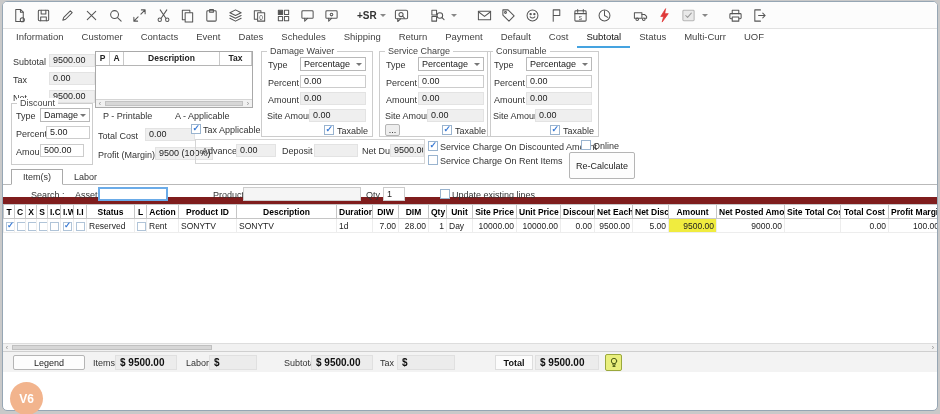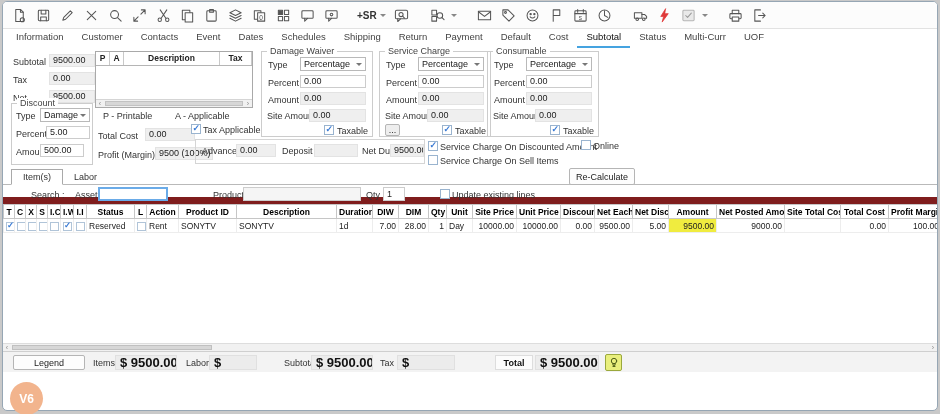--- a/index.html
+++ b/index.html
@@ -72,21 +72,21 @@
   td.hl{background:#f0ec3f}
   .cbx{display:inline-block;width:9px;height:9px;border:1px solid #b0c4d8;background:#fff;position:relative;vertical-align:middle}
   .cbx.checked::after{content:"✓";position:absolute;left:0;top:-2.5px;font-size:8.5px;font-weight:bold;color:#3a7bd5}
   
   .hscroll{height:8px;background:#f1f1f1;border-top:1px solid #ddd;position:relative}
   .hs-arrow{position:absolute;top:0;font-size:7px;color:#888;line-height:7px;width:8px;text-align:center}
   .hs-thumb{position:absolute;left:9px;top:1px;width:200px;height:5px;background:#d7d7d7;border:1px solid #c0c0c0}
   
   .footer{position:relative;height:21px;background:#f3f3f3;border-top:1px solid #cfcfcf;font-size:9px}
   .fbox{position:absolute;height:15px;background:#ececec;border:1px solid #e0e0e0;font-weight:bold;
-    font-size:13px;padding:0 4px;line-height:13px;white-space:nowrap;overflow:hidden;color:#111}
+    font-size:10px;padding:0 4px;line-height:13px;white-space:nowrap;overflow:hidden;color:#111}
   .flbl{position:absolute;font-size:9px;color:#333;white-space:nowrap}
   .total-box{position:absolute;height:15px;background:#fcfcfc;border:1px solid #ddd;font-weight:bold;
     font-size:9px;display:flex;align-items:center;justify-content:center;color:#111}
   .bulb-btn{position:absolute;width:17px;height:17px;background:#e9ef7d;border:1px solid #9aa83c;border-radius:2px;
     display:flex;align-items:center;justify-content:center}
   .badge{position:absolute;left:10px;top:382px;width:33px;height:33px;border-radius:50%;background:#f2b48d;
     color:#fff;font-weight:bold;font-size:12px;display:flex;align-items:center;justify-content:center;z-index:10}
 </style>
 </head>
 <body>
@@ -389,24 +389,24 @@
       <span class="fld" style="left:40px;top:4px;width:40px">0.00</span>
       <span class="lbl" style="left:86px;top:6px">Deposit</span>
       <span class="fld" style="left:118px;top:4px;width:44px"></span>
       <span class="lbl" style="left:166px;top:6px">Net Due</span>
       <span class="fld" style="left:194px;top:4px;width:34px">9500.00</span>
     </div>
 
     <span class="cb checked" style="left:425px;top:93px"></span>
     <span class="lbl" style="left:437px;top:94px">Service Charge On Discounted Amount</span>
     <span class="cb" style="left:425px;top:107px"></span>
-    <span class="lbl" style="left:437px;top:108px">Service Charge On Sell Items</span>
+    <span class="lbl" style="left:437px;top:108px">Service Charge On Rent Items</span>
     <span class="cb" style="left:578px;top:92px"></span>
     <span class="lbl" style="left:590px;top:93px">Online</span>
-    <span class="btn" style="left:566px;top:120px;width:66px;height:17px">Re-Calculate</span>
+    <span class="btn" style="left:566px;top:104px;width:66px;height:27px">Re-Calculate</span>
   </div>
 
   <div class="itabs" id="itabs">
       <span class="itab active">Item(s)</span>
       <span class="itab">Labor</span>
     </div>
 
   <div class="search-row">
     <span class="lbl" style="left:28px;top:5px">Search :</span>
     <span class="lbl" style="left:72px;top:5px">Asset</span>

